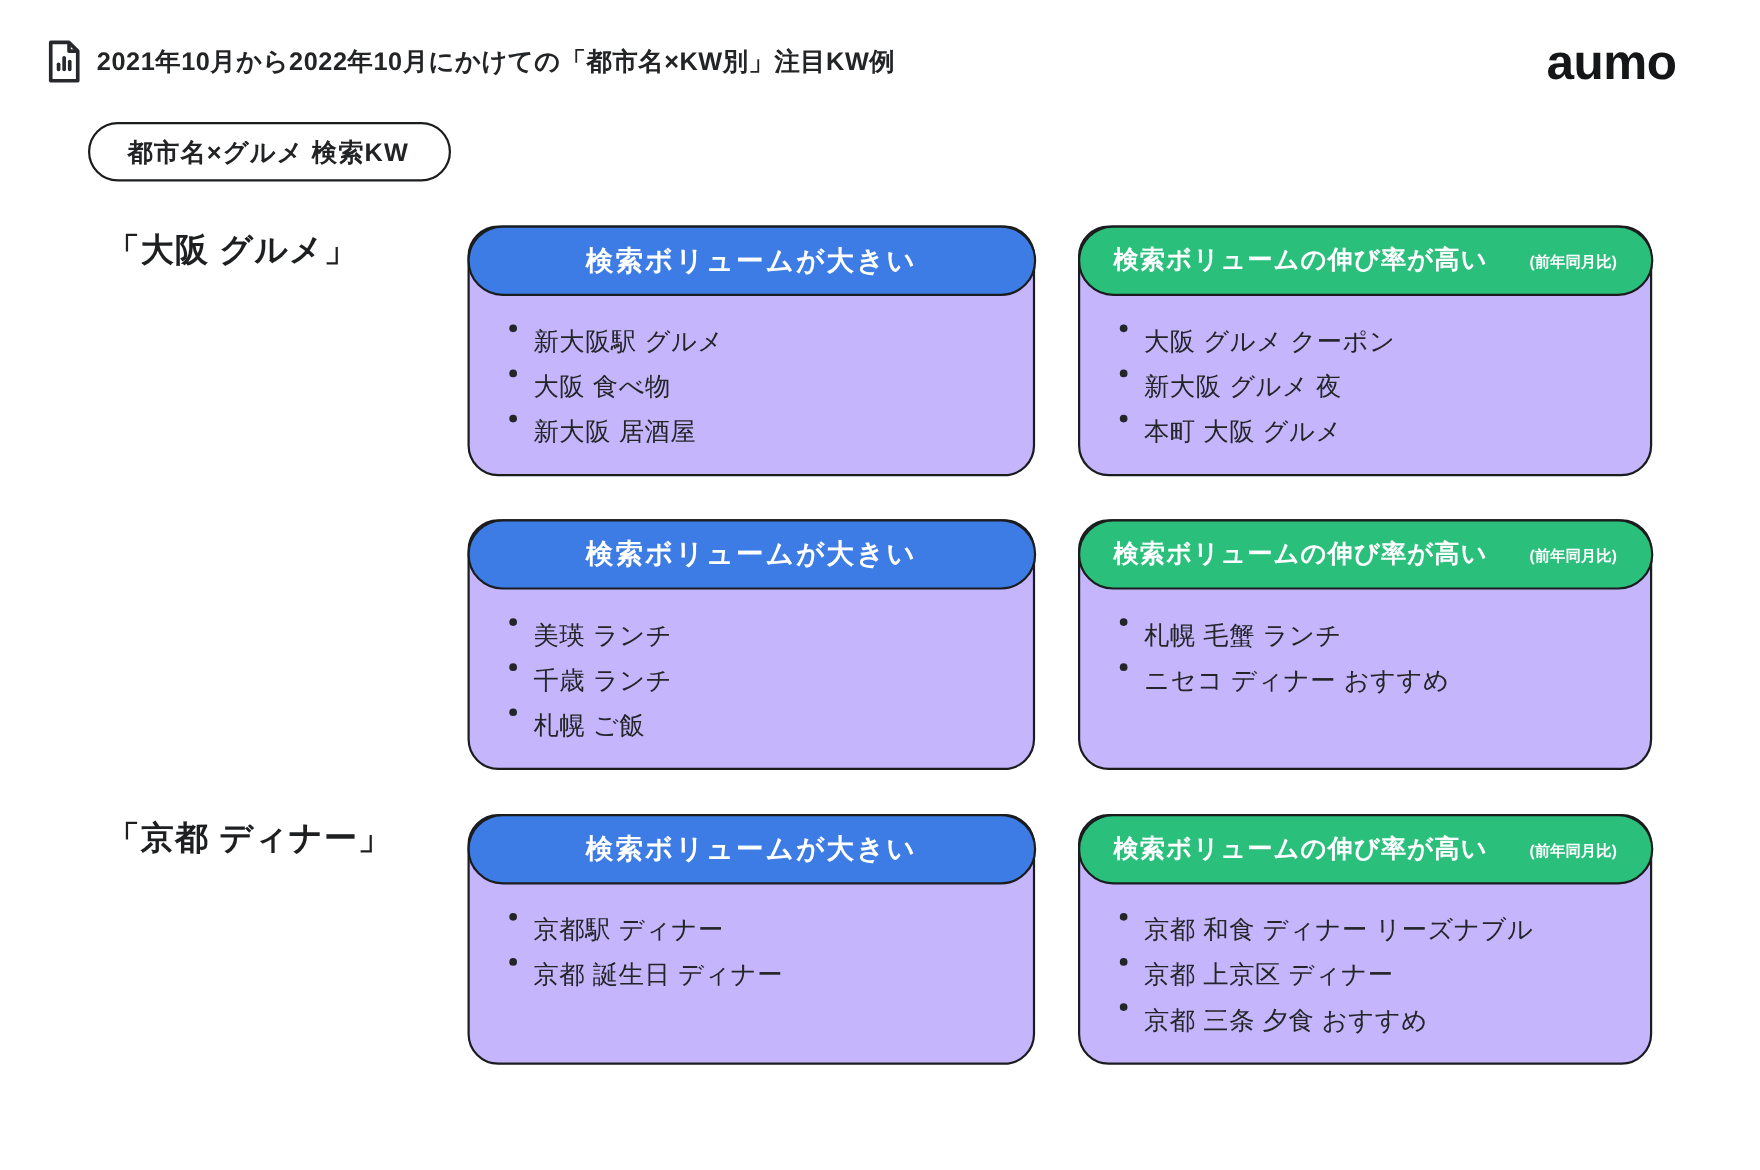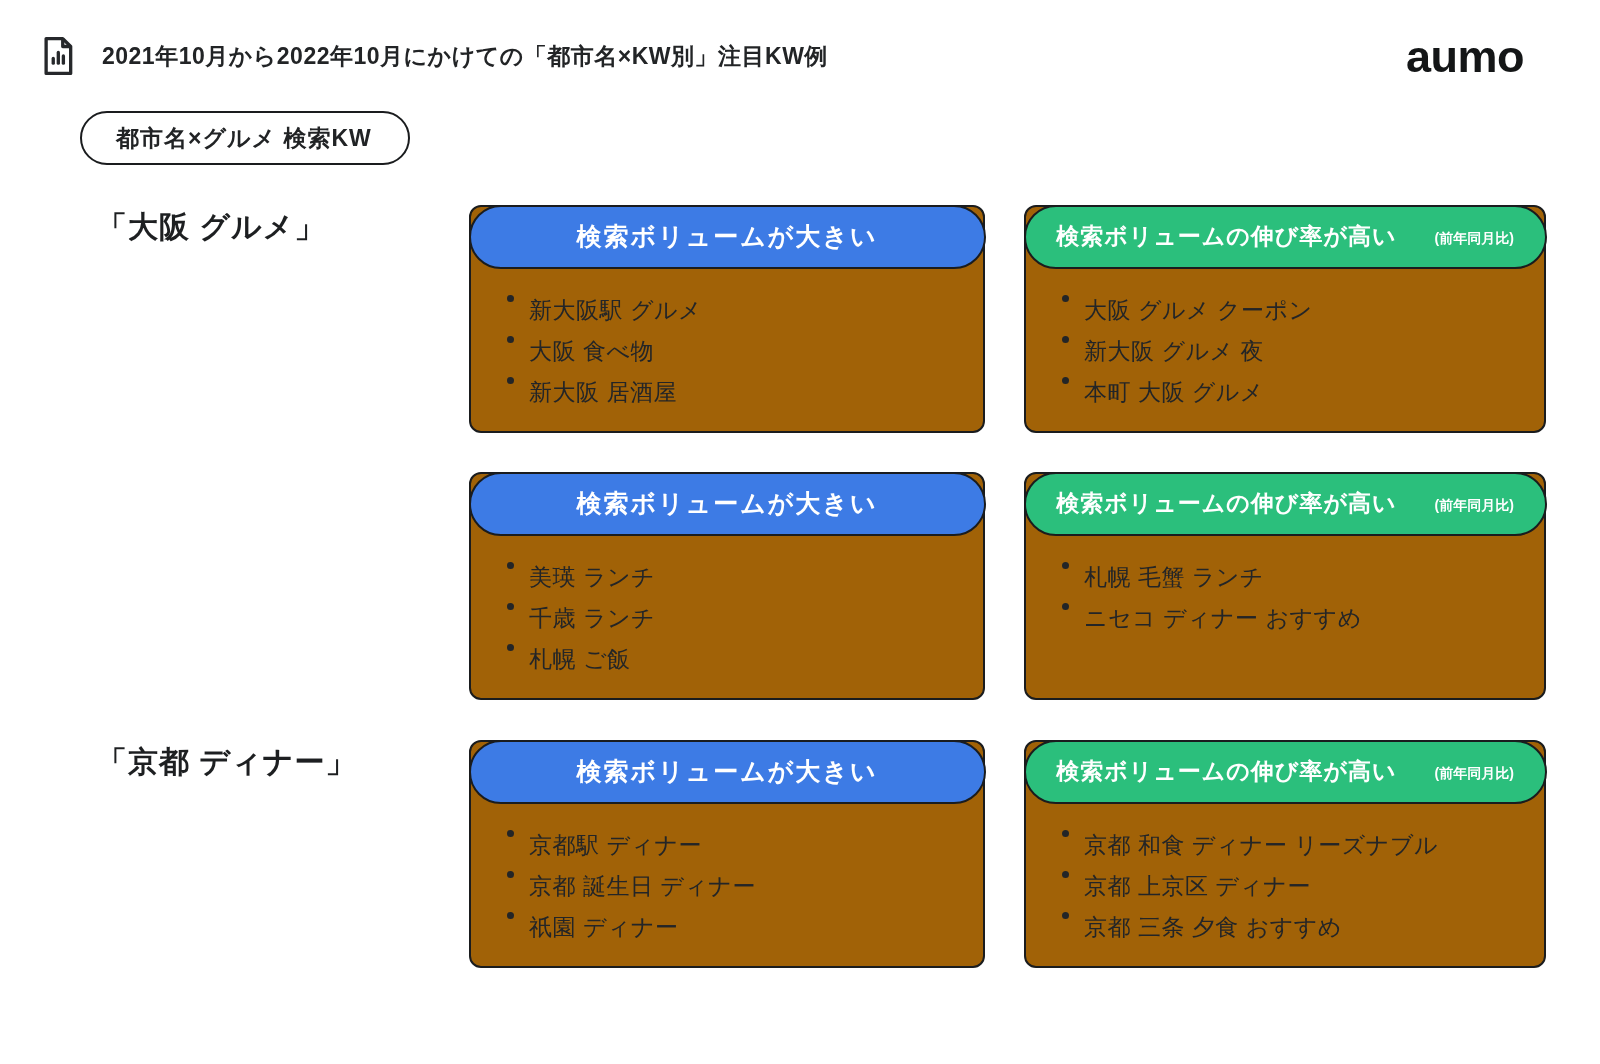--- a/index.html
+++ b/index.html
@@ -21,21 +21,21 @@
     background:#ffffff;
     overflow:hidden;
   }
   
   .topbar{
     position:absolute;
     left:38px; right:76px; top:32px;
     height:48px;
     display:flex;
     align-items:center;
-    gap:24px;
+    gap:10px;
   }
   .doc-icon{width:40px;height:44px;display:flex;align-items:center;justify-content:center;flex-shrink:0;}
   .page-title{
     font-size:23px;
     font-weight:700;
     letter-spacing:0.5px;
     color:#222426;
   }
   .logo{
     margin-left:auto;
@@ -77,24 +77,23 @@
     font-weight:700;
     letter-spacing:1px;
     color:#1d1f21;
     white-space:nowrap;
   }
   
   .card{
     position:absolute;
     top:0;
     height:228px;
-    background:#a16207;
+    background:#c4b5fd;
     border:2.5px solid var(--ink);
-    border-radius:12px;
-    margin-left:44px;
+    border-radius:28px;
   }
   .card.big{left:420px;width:516px;}
   .card.growth{left:975px;width:522px;}
   .card-header{
     position:absolute;
     top:-2.5px; left:-2.5px; right:-2.5px;
     height:64px;
     border:2.5px solid var(--ink);
     border-radius:32px;
     display:flex;
@@ -250,24 +249,20 @@
       </div>
       <ul class="kw-list">
         <li>
             <span class="bullet-dot"></span>
             <span>京都駅 ディナー</span>
           </li>
         <li>
             <span class="bullet-dot"></span>
             <span>京都 誕生日 ディナー</span>
           </li>
-        <li>
-            <span class="bullet-dot"></span>
-            <span>祇園 ディナー</span>
-          </li>
       </ul>
     </div>
 
     <div class="card growth">
       <div class="card-header green">
         <span class="hdr-main">検索ボリュームの伸び率が高い</span>
           <span class="hdr-suffix">(前年同月比)</span>
       </div>
       <ul class="kw-list">
         <li>

